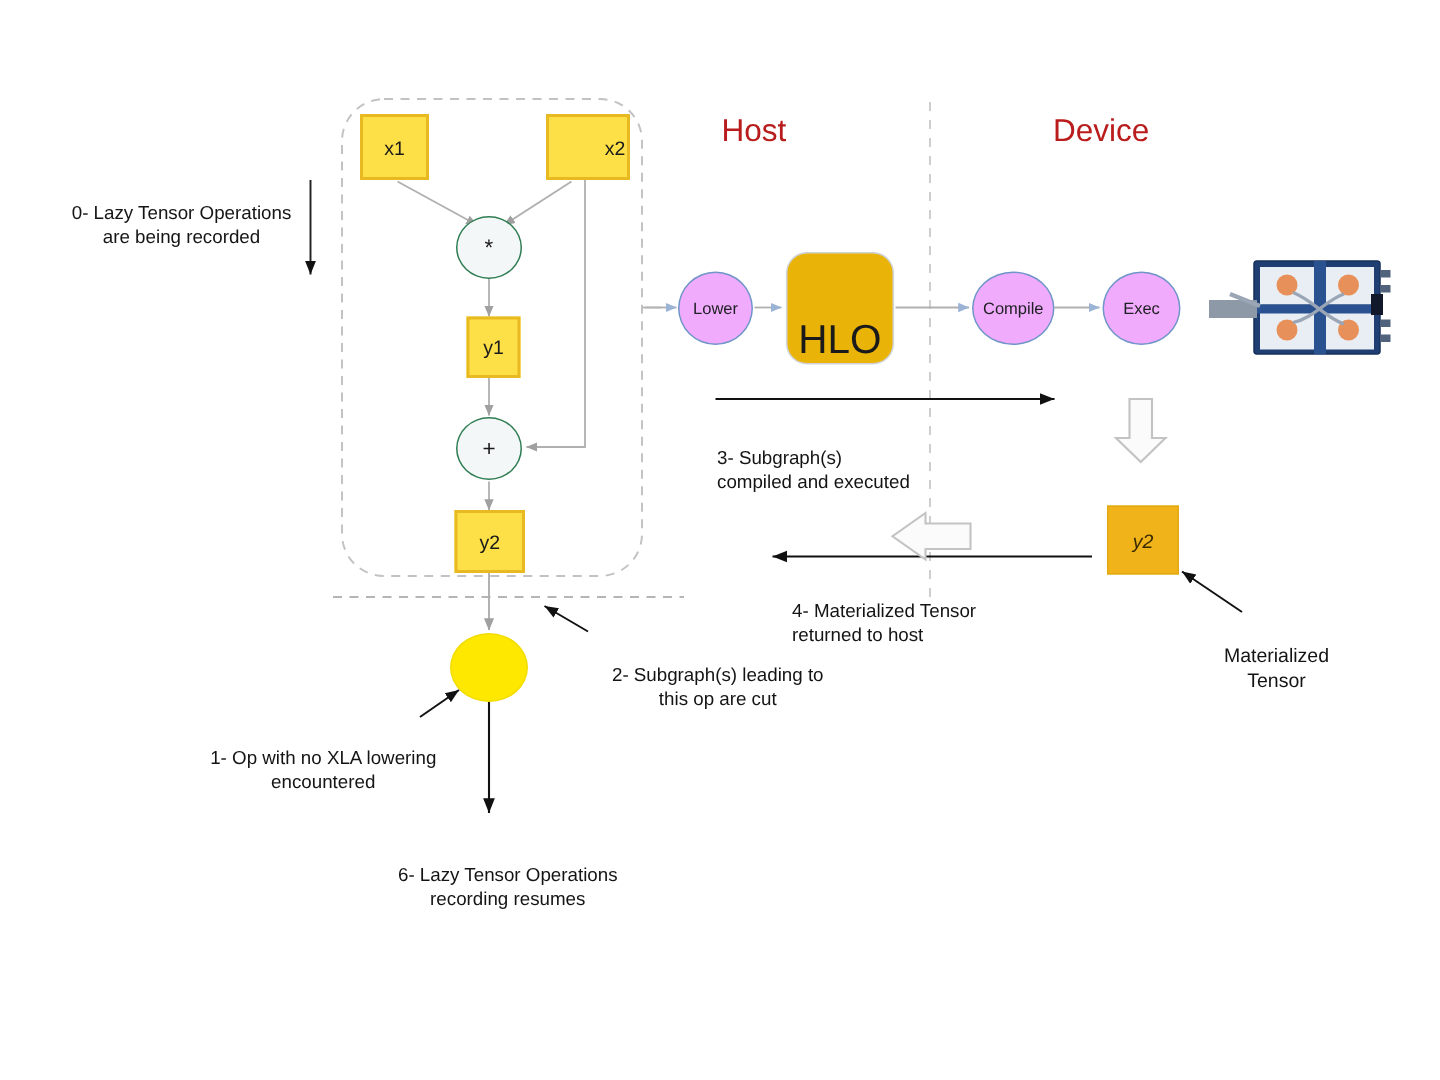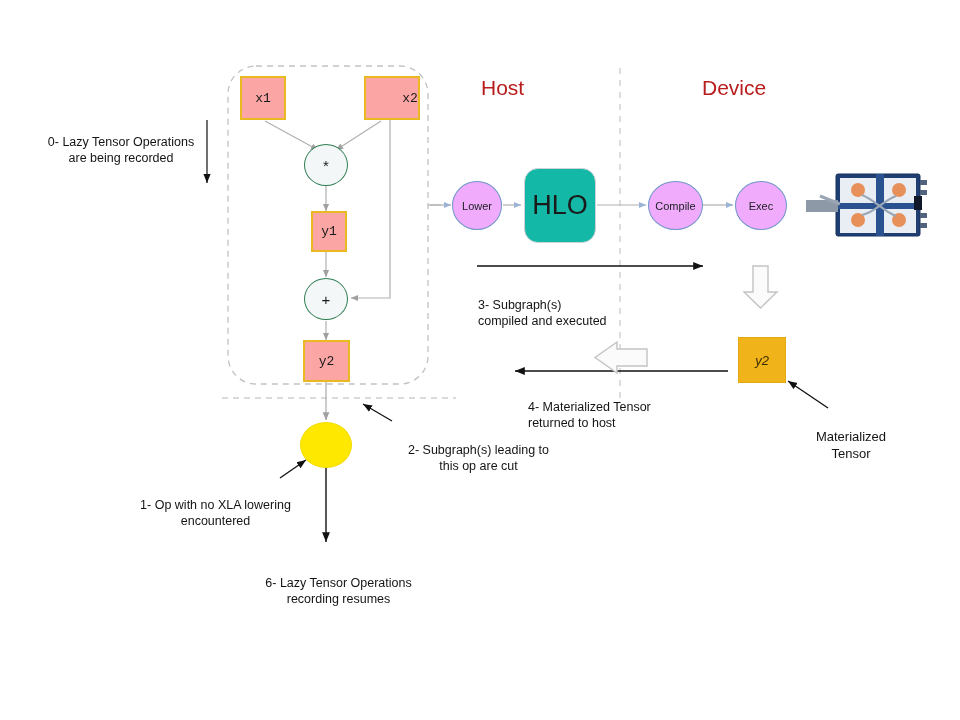--- a/index.html
+++ b/index.html
@@ -17,29 +17,28 @@
   }
   #svg-layer {
     position: absolute;
     left: 0;
     top: 0;
     width: 960px;
     height: 720px;
   }
   .node-box {
     position: absolute;
-    background: #fca5a5;
+    background: #fde047;
     border: 2px solid #e8b920;
     display: flex;
     align-items: center;
     justify-content: center;
     font-size: 13px;
     color: #1a1a1a;
     box-sizing: border-box;
-    font-family: Liberation Mono, monospace;
   }
   .node-circle {
     position: absolute;
     background: #f4f7f7;
     border: 1.6px solid #2e7d52;
     border-radius: 50%;
     display: flex;
     align-items: center;
     justify-content: center;
     font-size: 15px;
@@ -53,25 +52,25 @@
     border-radius: 50%;
     display: flex;
     align-items: center;
     justify-content: center;
     font-size: 11px;
     color: #202124;
     box-sizing: border-box;
   }
   .hlo-box {
     position: absolute;
-    background: #14b8a6;
+    background: #eab308;
     border: 1.2px solid #cfd2d6;
     border-radius: 14px;
     display: flex;
-    align-items: center;
+    align-items: flex-end;
     justify-content: center;
     font-size: 27px;
     color: #1a1a1a;
     box-sizing: border-box;
   }
   .solid-tensor {
     position: absolute;
     background: #f0b41a;
     border: 1px solid #e3a912;
     display: flex;

